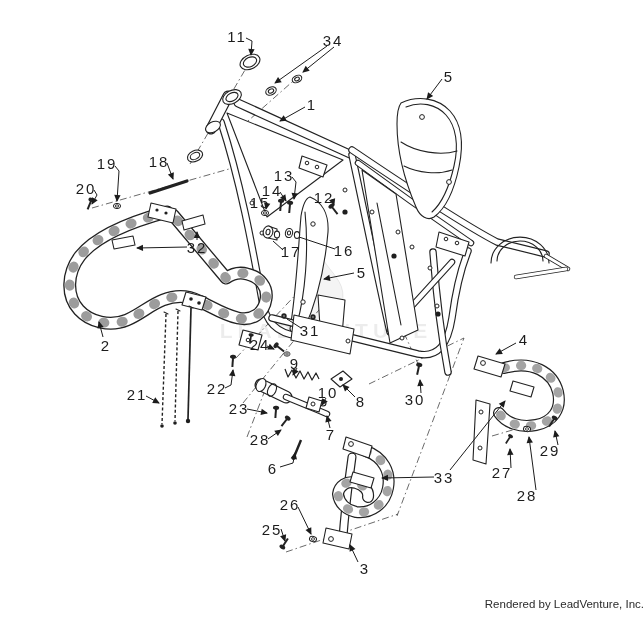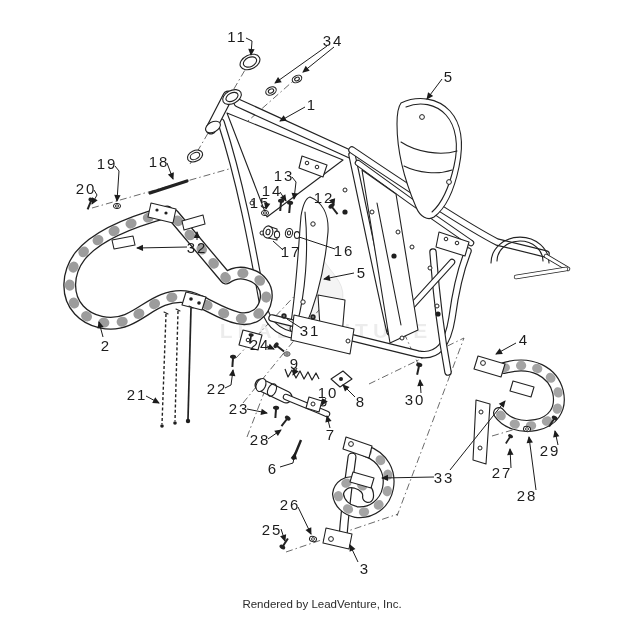--- a/index.html
+++ b/index.html
@@ -21,21 +21,21 @@
   .plate{fill:#fff;stroke:#222;stroke-width:1.1px;stroke-linejoin:round;}
   .hole{fill:#fff;stroke:#222;stroke-width:1px;}
   .nutd{fill:#1e1e1e;}
   .axis{fill:none;stroke:#444;stroke-width:.8px;stroke-dasharray:7 3 1.5 3;}
   .leader{fill:none;stroke:#1c1c1c;stroke-width:1px;}
   .lbl{font-family:"Liberation Sans",sans-serif;font-size:15px;letter-spacing:2px;
        fill:#1c1c1c;text-anchor:middle;dominant-baseline:central;}
   .wm{font-family:"Liberation Sans",sans-serif;font-size:21px;font-weight:700;
       letter-spacing:5px;fill:#000;opacity:.07;text-anchor:middle;}
   .wmflame{fill:rgba(0,0,0,0.045);stroke:rgba(0,0,0,0.08);stroke-width:1px;}
-  .footer{position:absolute;top:598px;left:0;width:100%;text-align:center;
+  .footer{position:absolute;top:598px;left:0;width:100%;text-align:right;
           font-size:11.5px;color:#2b2b2b;}
   .cable-d{fill:none;stroke:#222;stroke-width:1.4px;stroke-dasharray:3 2.2;}
   .cable-s{fill:none;stroke:#222;stroke-width:1.7px;}
   .rod{fill:none;stroke:#222;stroke-width:3.2px;stroke-linecap:round;}
   .spring{fill:none;stroke:#222;stroke-width:1.2px;stroke-linejoin:round;}
 </style>
 </head>
 <body>
 
 <div class="page">

